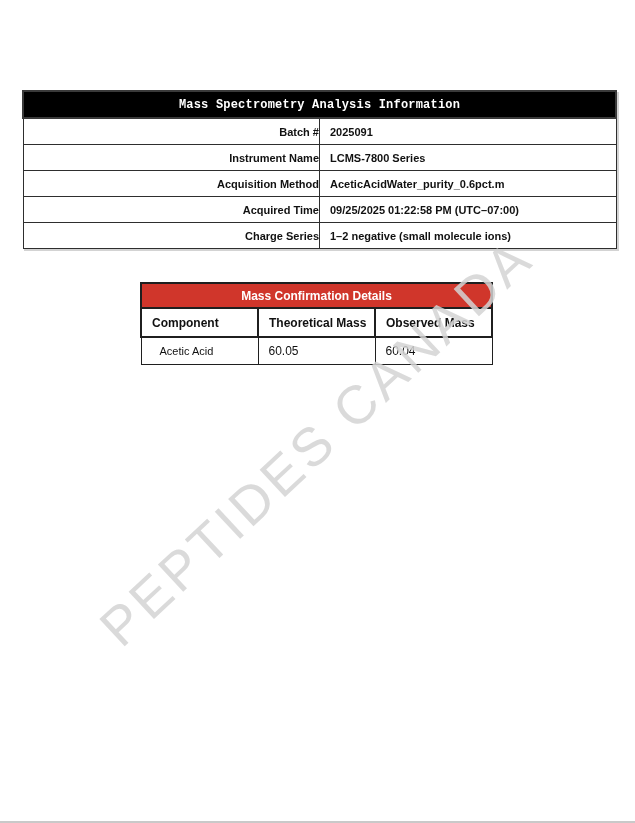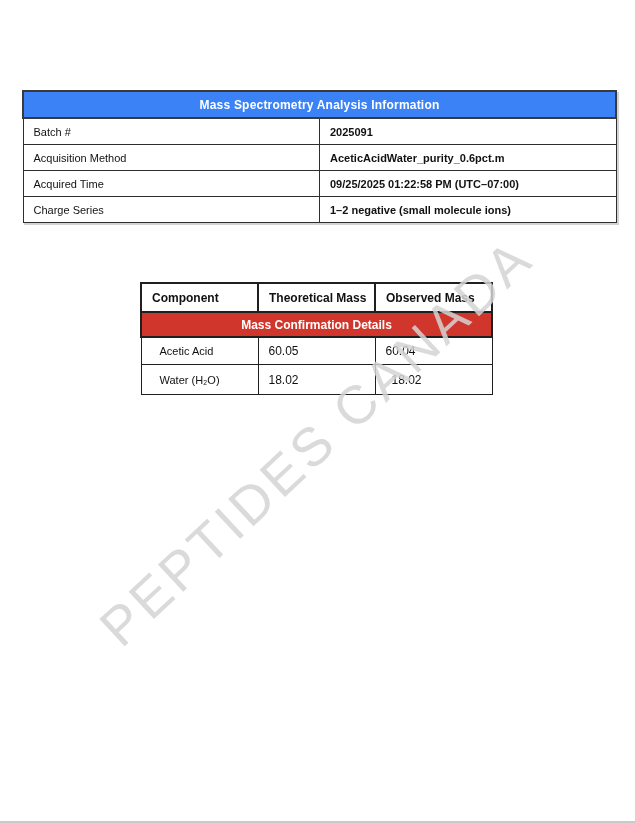--- a/index.html
+++ b/index.html
@@ -40,21 +40,21 @@
   }
   .analysis-table td {
     height: 25px;
     font-size: 11px;
     color: #111111;
     padding: 0 0 0 10px;
     vertical-align: middle;
     background: transparent;
     border: 1.5px solid #2e2e2e;
   }
-  .analysis-table td.label-cell { font-weight: normal; width: 295px; }
+  .analysis-table td.label-cell { font-weight: bold; width: 295px; text-align: right; }
   .analysis-table td.value-cell { font-weight: bold; width: 300px; }
 
   
   .confirm-table {
     position: absolute;
     left: 140px;
     top: 282px;
     width: 353px;
     border-collapse: collapse;
     table-layout: fixed;
@@ -127,60 +127,59 @@
   }
 </style>
 </head>
 <body>
 
 <div class="page">
 
   <table class="analysis-table">
     <tbody>
         <tr>
-      <th class="title-cell red-bg" colspan="2" style="background: #3b82f6;">Mass Spectrometry Analysis Information</th>
+      <th class="title-cell red-bg" colspan="2" style="background: #000000; font-family: Liberation Mono, monospace;">Mass Spectrometry Analysis Information</th>
     </tr>
     <tr>
       <td class="label-cell">Batch #</td>
       <td class="value-cell">2025091</td>
+    </tr>
+    <tr>
+      <td class="label-cell">Instrument Name</td>
+      <td class="value-cell">LCMS-7800 Series</td>
     </tr>
     <tr>
       <td class="label-cell">Acquisition Method</td>
       <td class="value-cell">AceticAcidWater_purity_0.6pct.m</td>
     </tr>
     <tr>
       <td class="label-cell">Acquired Time</td>
       <td class="value-cell">09/25/2025 01:22:58 PM (UTC–07:00)</td>
     </tr>
     <tr>
       <td class="label-cell">Charge Series</td>
       <td class="value-cell">1–2 negative (small molecule ions)</td>
     </tr>
   </tbody>
     </table>
 
   <table class="confirm-table outer">
     <tbody>
         <tr>
+      <th class="title-cell red-bg" colspan="3" style="background: rgb(208, 54, 43);">Mass Confirmation Details</th>
+    </tr>
+    <tr>
       <th class="col-head">Component</th>
       <th class="col-head">Theoretical Mass</th>
       <th class="col-head">Observed Mass</th>
-    </tr>
-    <tr>
-      <th class="title-cell red-bg" colspan="3" style="background: rgb(208, 54, 43);">Mass Confirmation Details</th>
     </tr>
     <tr class="data-row-1">
       <td class="col-component">Acetic Acid</td>
       <td class="col-theoretical">60.05</td>
       <td class="col-observed">60.04</td>
-    </tr>
-    <tr class="data-row-2">
-      <td class="col-component">Water (H₂O)</td>
-      <td class="col-theoretical">18.02</td>
-      <td class="col-observed">18.02</td>
     </tr>
   </tbody>
     </table>
 
   <div class="watermark">PEPTIDES CANADA</div>
 
   <div class="page-bottom-line"></div>
 
 </div>
 

